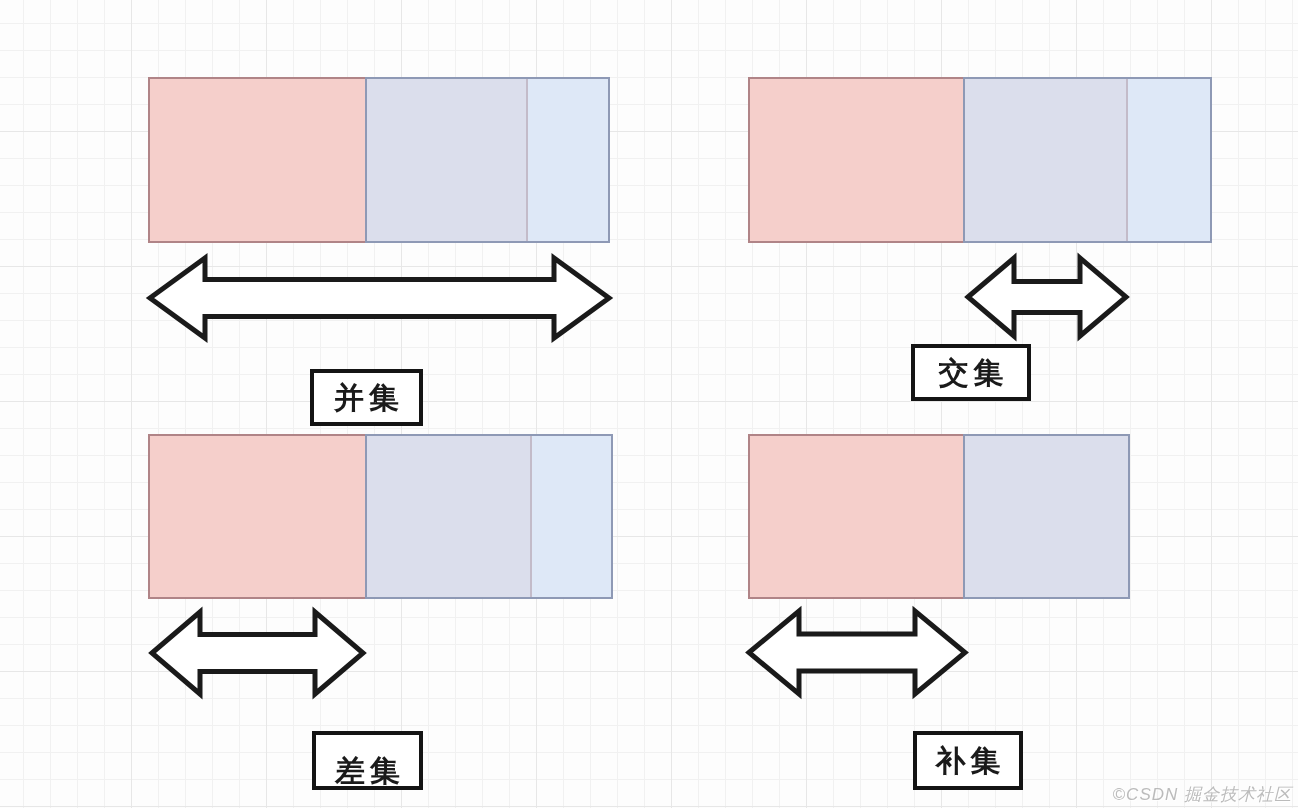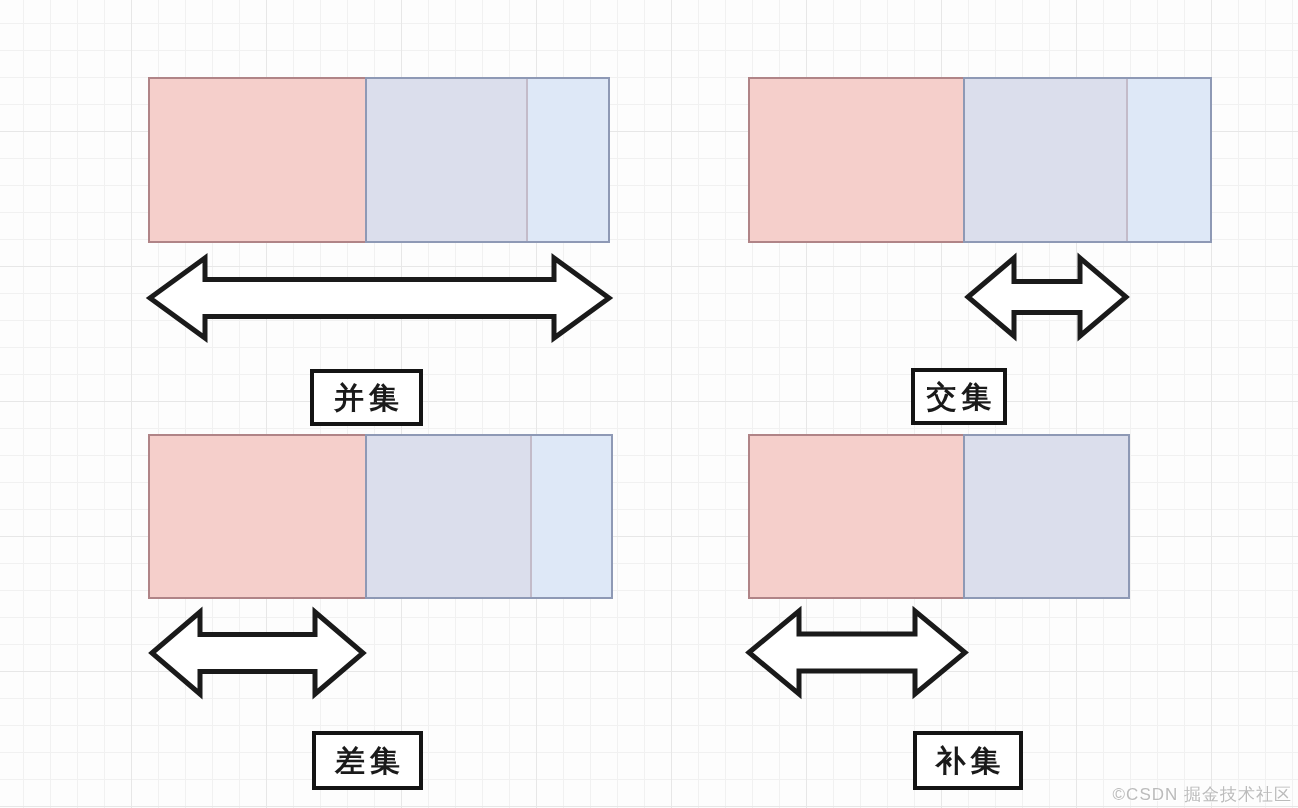--- a/index.html
+++ b/index.html
@@ -40,20 +40,21 @@
   }
 
   .watermark {
     position:absolute;
     right:6px; bottom:2px;
     font-size:17px;
     color:rgba(175,175,175,0.85);
     letter-spacing:1px;
     white-space:nowrap;
     text-shadow:1px 1px 0 rgba(255,255,255,0.9);
+    font-style:italic;
   }
 </style>
 </head>
 <body>
 
 <div id="canvas">
   <div class="watermark">©CSDN 掘金技术社区</div>
 <div class="bar-group" style="left: 148px; top: 77px; width: 462px; height: 166px;">
       <div class="set-a-rect" style="left: 0px; width: 380px; background: rgb(245, 207, 203); border-color: rgb(176, 132, 135);"></div>
       <div class="overlap-region" style="left: 217px; width: 163px; background: rgb(219, 222, 236); border-right: 2px solid rgba(160, 135, 150, 0.4);"></div>
@@ -68,33 +69,33 @@
     </div>
     <div class="bar-group" style="left: 748px; top: 77px; width: 464px; height: 166px;">
       <div class="set-a-rect" style="left: 0px; width: 380px; background: rgb(245, 207, 203); border-color: rgb(176, 132, 135);"></div>
       <div class="overlap-region" style="left: 215px; width: 165px; background: rgb(219, 222, 236); border-right: 2px solid rgba(160, 135, 150, 0.4);"></div>
       <div class="set-b-only" style="left: 380px; width: 84px; background: rgb(222, 232, 247);"></div>
       <div class="set-b-outline" style="left: 215px; width: 249px; border-color: rgb(142, 153, 181);"></div>
     </div>
     <svg width="162" height="84" viewBox="0 0 162 84" class="range-arrow" style="left: 966px; top: 255px;">
       <polygon points="2,42 48,3 48,26.5 114,26.5 114,3 160,42 114,81 114,57.5 48,57.5 48,81" fill="#ffffff" stroke="#1a1a1a" stroke-width="5" stroke-linejoin="miter"></polygon>
     </svg>
-    <div class="label-box" style="left: 911px; top: 368px; width: 96px; height: 57px; border-color: rgb(20, 20, 20); background: rgb(255, 255, 255); color: rgb(26, 26, 26);">
+    <div class="label-box" style="left: 911px; top: 344px; width: 120px; height: 57px; border-color: rgb(20, 20, 20); background: rgb(255, 255, 255); color: rgb(26, 26, 26);">
       <span>交集</span>
     </div>
     <div class="bar-group" style="left: 148px; top: 434px; width: 465px; height: 165px;">
       <div class="set-a-rect" style="left: 0px; width: 384px; background: rgb(245, 207, 203); border-color: rgb(176, 132, 135);"></div>
       <div class="overlap-region" style="left: 217px; width: 167px; background: rgb(219, 222, 236); border-right: 2px solid rgba(160, 135, 150, 0.4);"></div>
       <div class="set-b-only" style="left: 384px; width: 81px; background: rgb(222, 232, 247);"></div>
       <div class="set-b-outline" style="left: 217px; width: 248px; border-color: rgb(142, 153, 181);"></div>
     </div>
     <svg width="215" height="88" viewBox="0 0 215 88" class="range-arrow" style="left: 150px; top: 609px;">
       <polygon points="2,44 50,3 50,25.5 165,25.5 165,3 213,44 165,85 165,62.5 50,62.5 50,85" fill="#ffffff" stroke="#1a1a1a" stroke-width="5" stroke-linejoin="miter"></polygon>
     </svg>
-    <div class="label-box" style="left: 312px; top: 731px; width: 111px; height: 59px; border-color: rgb(20, 20, 20); background: rgb(255, 255, 255); color: rgb(26, 26, 26);">
+    <div class="label-box" style="left: 312px; top: 731px; width: 111px; height: 59px; border-color: rgb(20, 20, 20); background: rgb(255, 255, 255); color: rgb(26, 26, 26); align-items: flex-end;">
       <span>差集</span>
     </div>
     <div class="bar-group" style="left: 748px; top: 434px; width: 382px; height: 165px;">
       <div class="set-a-rect" style="left: 0px; width: 382px; background: rgb(245, 207, 203); border-color: rgb(176, 132, 135);"></div>
       <div class="overlap-region" style="left: 215px; width: 167px; background: rgb(219, 222, 236);"></div>
       <div class="set-b-outline" style="left: 215px; width: 167px; border-color: rgb(142, 153, 181);"></div>
     </div>
     <svg width="220" height="89" viewBox="0 0 220 89" class="range-arrow" style="left: 747px; top: 607.5px;">
       <polygon points="2,44.5 52,3 52,26 168,26 168,3 218,44.5 168,86 168,63 52,63 52,86" fill="#ffffff" stroke="#1a1a1a" stroke-width="5" stroke-linejoin="miter"></polygon>
     </svg>

